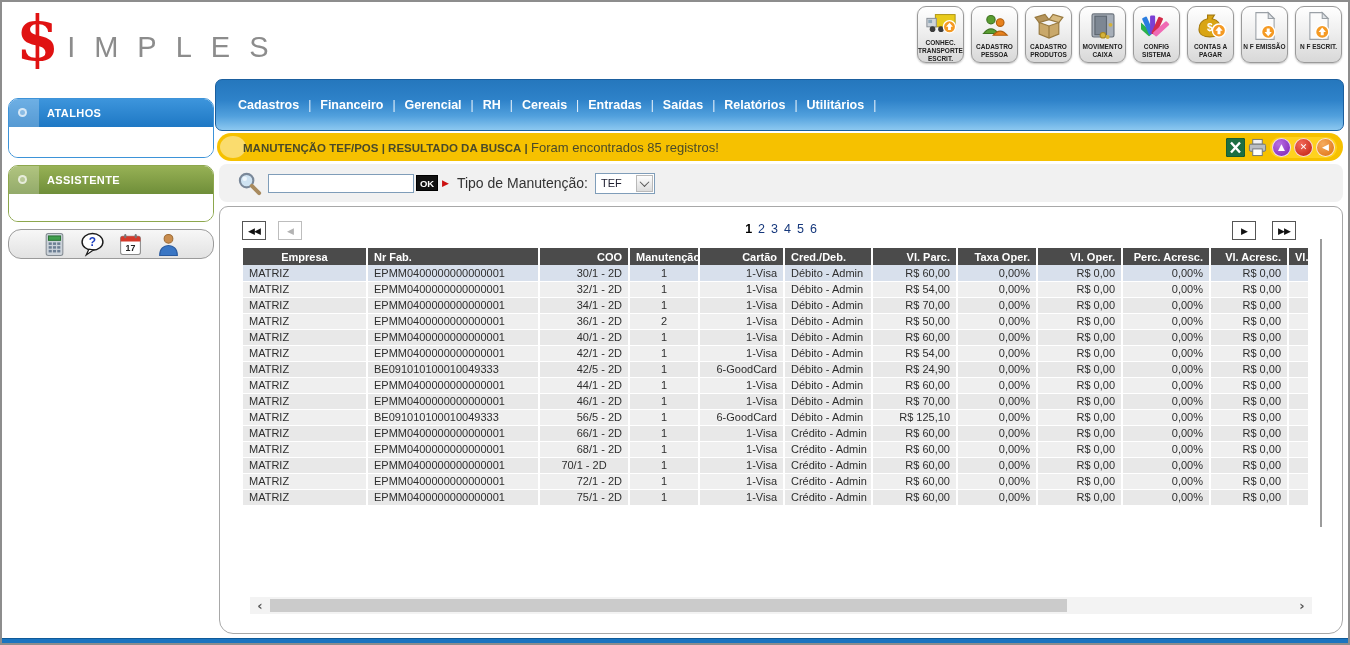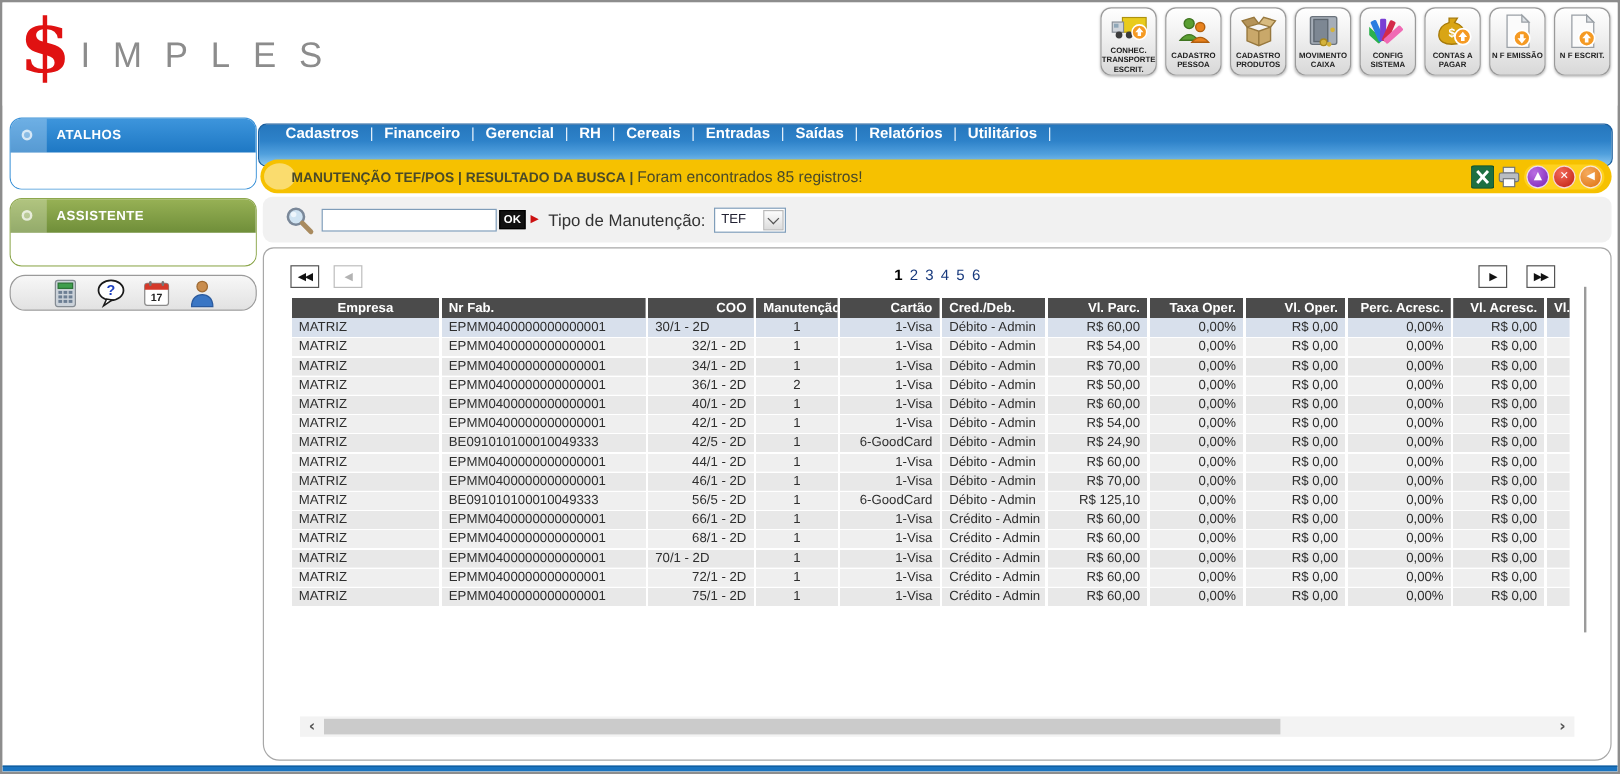--- a/index.html
+++ b/index.html
@@ -14,24 +14,24 @@
 
   .quick-toolbar { position:absolute; right:6px; top:4px; display:flex; gap:7px; }
   .tb-btn { width:47px; height:57px; border:1px solid #9a9a9a; border-radius:9px;
             background:linear-gradient(180deg,#ffffff 0%,#efefef 45%,#d8d8d8 100%);
             box-shadow:0 1px 2px rgba(0,0,0,.25); display:flex; flex-direction:column; align-items:center; cursor:pointer; }
   .tb-ico { height:34px; display:flex; align-items:center; justify-content:center; margin-top:2px; }
   .tb-ico svg { width:32px; height:30px; }
   .tb-label { font-size:6.5px; font-weight:bold; color:#222; text-align:center; line-height:1.25; padding:0 1px; }
 
   
-  .menubar { position:absolute; left:213px; right:4px; top:101px; height:36px; border-radius:7px;
+  .menubar { position:absolute; left:213px; right:4px; top:77px; height:52px; border-radius:7px;
              border:1px solid #1b5f9e;
              background:linear-gradient(180deg,#2577bd 0%,#2e82c9 40%,#51a0dd 72%,#8cc8f0 100%);
-             display:flex; align-items:flex-start; padding-left:22px; }
+             display:flex; align-items:center; padding-left:22px; }
   .menu-item { color:#fff; font-size:12.5px; font-weight:bold; cursor:pointer; }
   .menu-sep { color:#e8f2fb; font-size:12px; margin:0 9px; }
 
   
   .sidebar { position:absolute; left:6px; top:96px; width:206px; }
   .sb-panel { position:relative; margin-bottom:7px; border-radius:10px; background:#fff; }
   .sb-head { position:relative; height:28px; border-radius:9px 9px 0 0; display:flex; align-items:center; }
   .sb-head::before { content:''; position:absolute; left:0; top:0; bottom:0; width:30px; border-radius:9px 0 0 0; background:rgba(255,255,255,.25); }
   .sb-bullet { position:absolute; left:9px; top:9px; width:9px; height:9px; border-radius:50%; border:2px solid rgba(255,255,255,.65); background:rgba(255,255,255,.25); }
   .sb-label { color:#fff; font-size:11px; font-weight:bold; letter-spacing:.4px; margin-left:38px; }
@@ -372,21 +372,21 @@
               <th style="text-align: right;">Vl. Oper.</th>
               <th style="text-align: right;">Perc. Acresc.</th>
               <th style="text-align: right;">Vl. Acresc.</th>
               <th style="text-align: left;">Vl.</th>
             </tr>
           </thead>
         <tbody id="tbody">
             <tr class="sel">
               <td style="text-align: left;">MATRIZ</td>
               <td style="text-align: left;">EPMM0400000000000001</td>
-              <td style="text-align: left;">30/1 - 2D</td>
+              <td style="text-align: right;">30/1 - 2D</td>
               <td style="text-align: center;">1</td>
               <td style="text-align: right;">1-Visa</td>
               <td style="text-align: left;">Débito - Admin</td>
               <td style="text-align: right;">R$ 60,00</td>
               <td style="text-align: right;">0,00%</td>
               <td style="text-align: right;">R$ 0,00</td>
               <td style="text-align: right;">0,00%</td>
               <td style="text-align: right;">R$ 0,00</td>
               <td style="text-align: left;"></td>
             </tr>
@@ -540,21 +540,21 @@
               <td style="text-align: right;">R$ 60,00</td>
               <td style="text-align: right;">0,00%</td>
               <td style="text-align: right;">R$ 0,00</td>
               <td style="text-align: right;">0,00%</td>
               <td style="text-align: right;">R$ 0,00</td>
               <td style="text-align: left;"></td>
             </tr>
             <tr class="even">
               <td style="text-align: left;">MATRIZ</td>
               <td style="text-align: left;">EPMM0400000000000001</td>
-              <td style="text-align: left; margin-left: 24px;">70/1 - 2D</td>
+              <td style="text-align: center; margin-left: 24px;">70/1 - 2D</td>
               <td style="text-align: center;">1</td>
               <td style="text-align: right;">1-Visa</td>
               <td style="text-align: left;">Crédito - Admin</td>
               <td style="text-align: right;">R$ 60,00</td>
               <td style="text-align: right;">0,00%</td>
               <td style="text-align: right;">R$ 0,00</td>
               <td style="text-align: right;">0,00%</td>
               <td style="text-align: right;">R$ 0,00</td>
               <td style="text-align: left;"></td>
             </tr>

